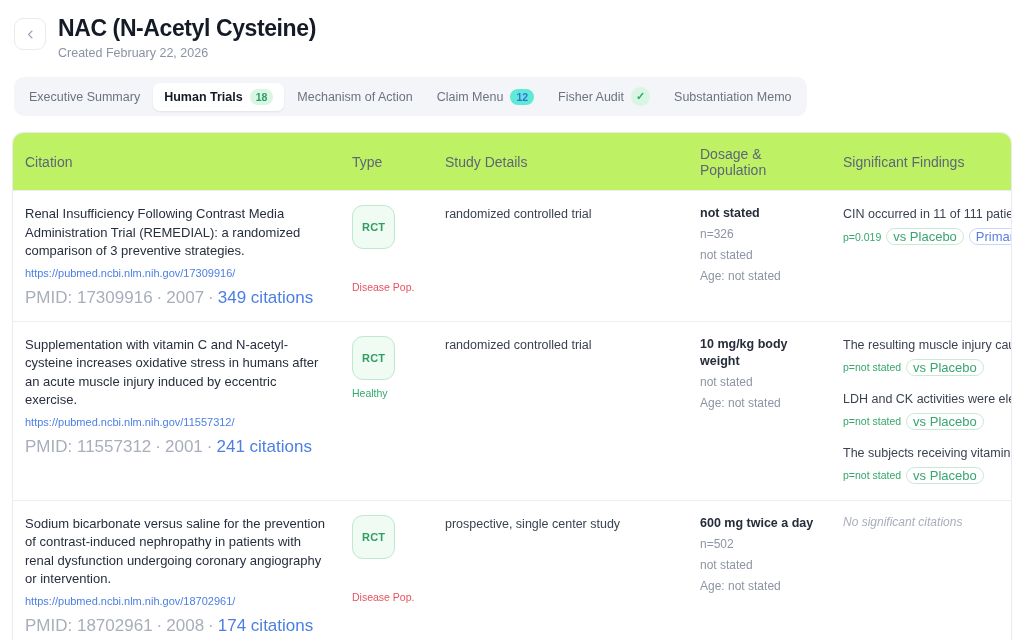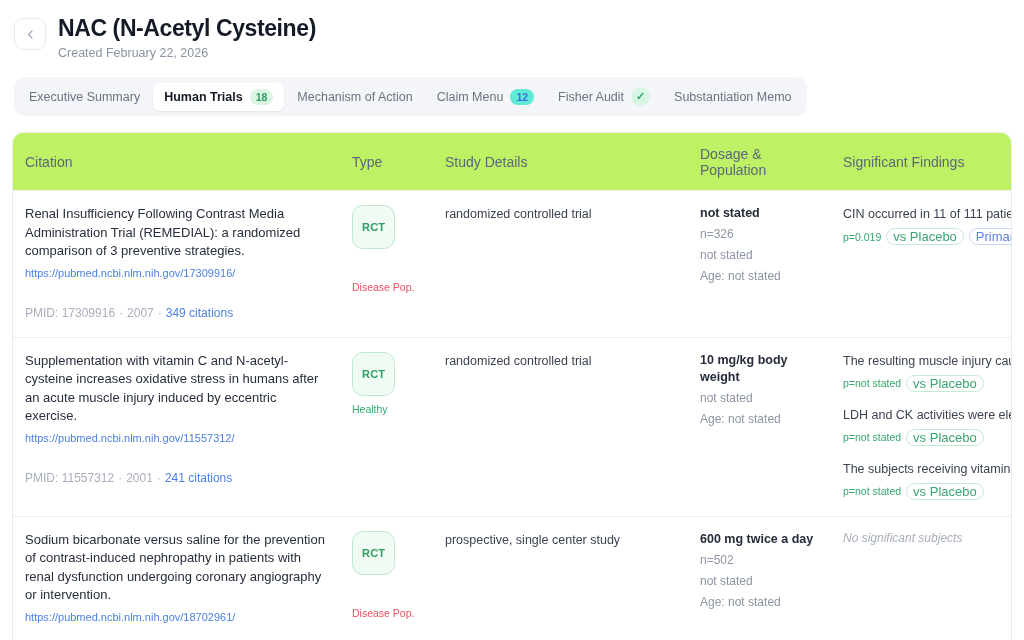--- a/index.html
+++ b/index.html
@@ -84,21 +84,21 @@
   
   .cite-title {
     font-size: 13px; line-height: 18.5px; color: #272e3d;
   }
   .cite-link {
     display: block; font-size: 11px; color: #4b7fe3;
     margin-top: 5px; line-height: 15px; text-decoration: none; word-break: break-all;
     cursor: pointer;
   }
   .cite-meta {
-    font-size: 12px; color: #a8aebb; margin-top: 25px; line-height: 15px;
+    font-size: 17px; color: #a8aebb; margin-top: 9px; line-height: 15px;
   }
   .cite-meta .sep { margin: 0 4px; }
   .cite-meta .cit-count { color: #4b7fe3; cursor: pointer; }
 
   
   .type-pill {
     display: inline-block; padding: 15px 9px; border-radius: 11px;
     border: 1px solid #bfe8cf; background: #f0fbf4;
     font-size: 11px; color: #2f9e63; font-weight: bold; letter-spacing: .2px;
   }
@@ -267,21 +267,21 @@
             <td>
               <div class="detail-text">prospective, single center study</div>
             </td>
             <td>
               <div class="dose-main">600 mg twice a day</div>
               <div class="dose-sub">n=502</div>
               <div class="dose-sub">not stated</div>
               <div class="dose-sub">Age: not stated</div>
             </td>
             <td class="nowrap-cell">
-              <div class="no-findings">No significant subjects</div>
+              <div class="no-findings">No significant citations</div>
             </td>
           </tr>
           <tr>
             <td></td>
             <td></td>
             <td></td>
             <td></td>
             <td class="nowrap-cell"></td>
           </tr>
         </tbody>

